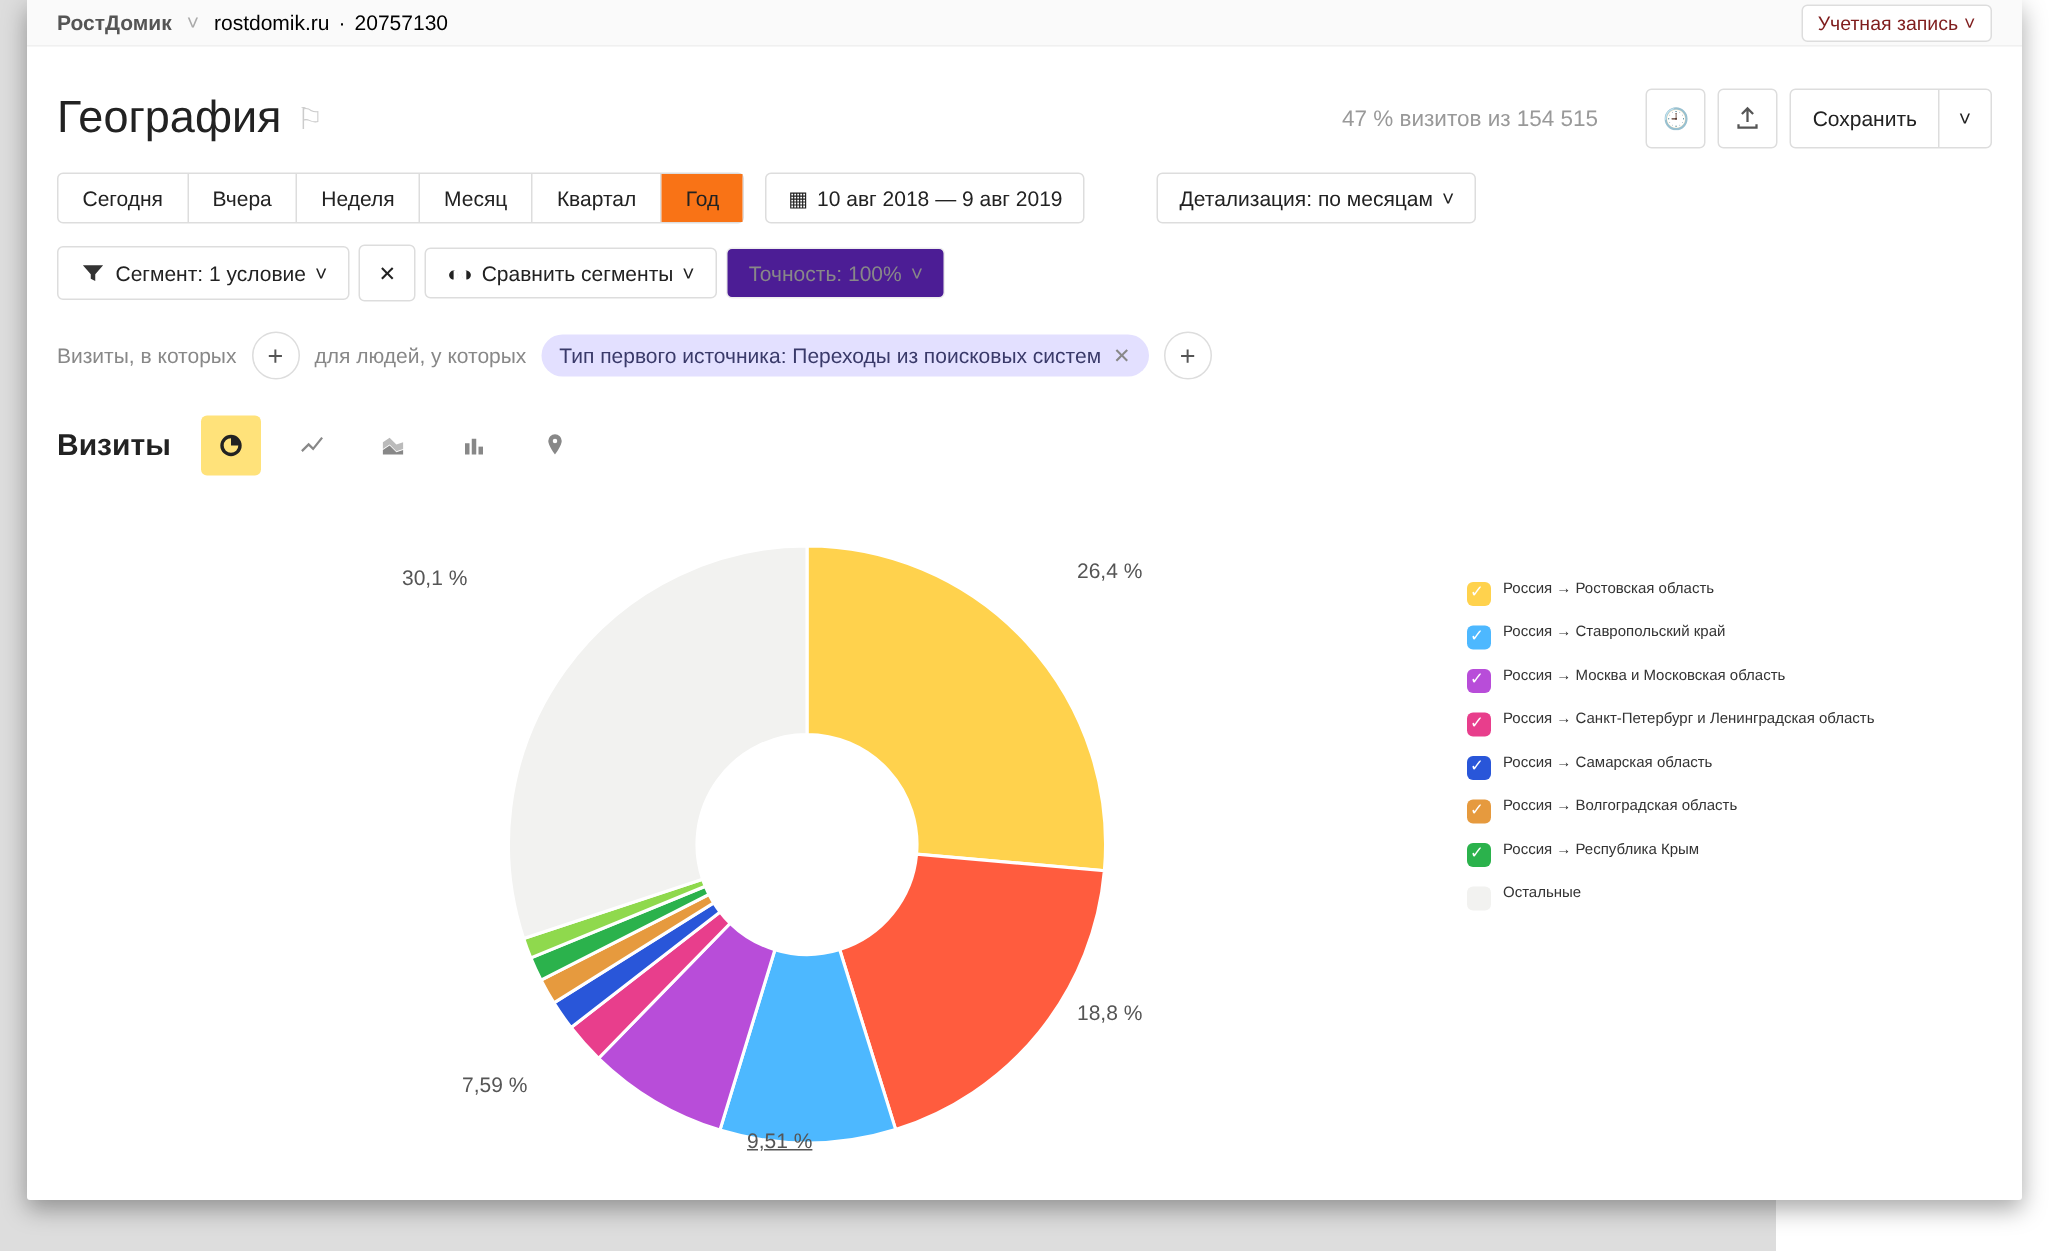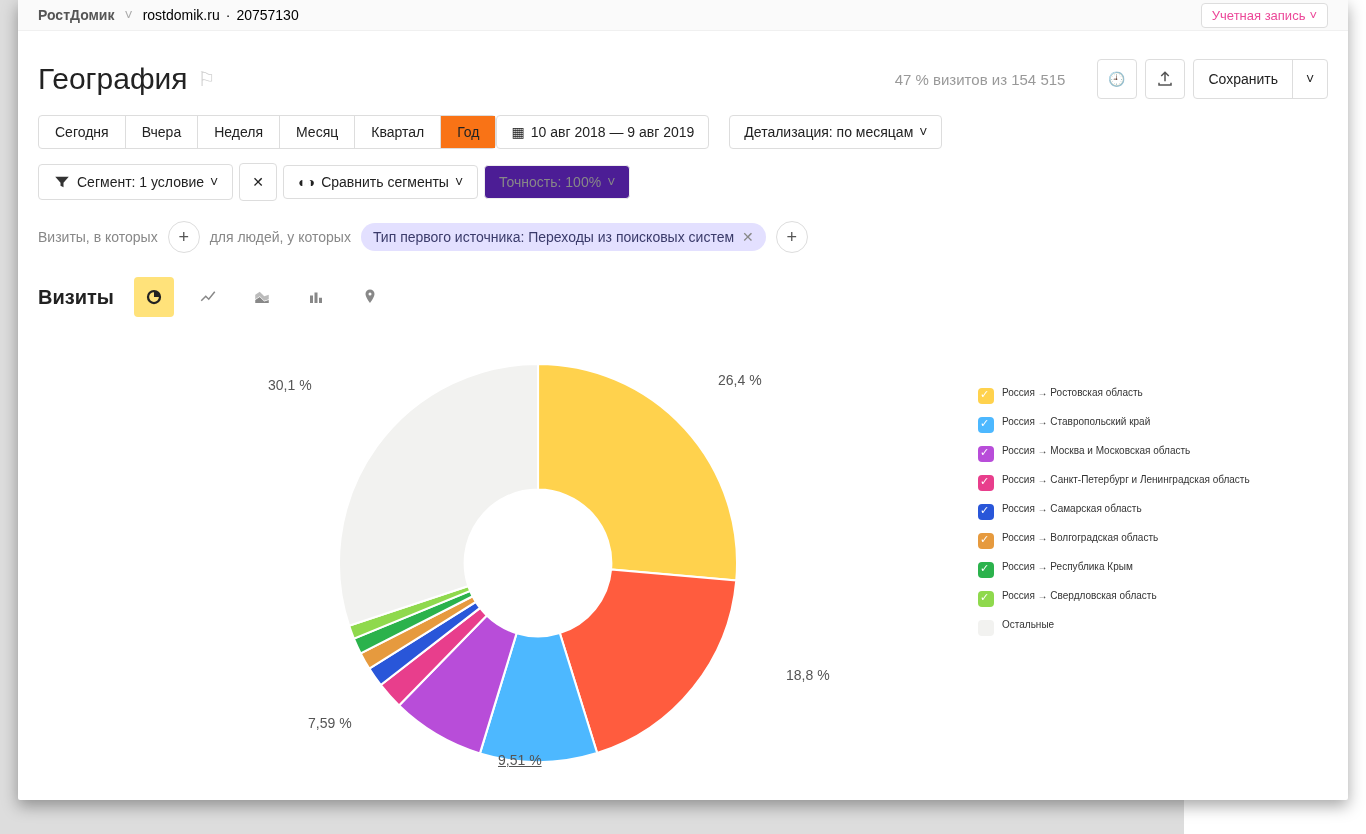--- a/index.html
+++ b/index.html
@@ -3,31 +3,31 @@
 <meta charset="utf-8">
 <style>
 html,body{margin:0;padding:0;background:#fff;font-family:Arial,Helvetica,sans-serif;color:#222;font-size:14px}
 .page{width:1184px;height:834px;position:relative;background:#ddd}
 .panel{position:absolute;left:18px;top:0;width:1330px;height:800px;background:#fff;box-shadow:0 6px 16px rgba(0,0,0,.35);border-radius:2px}
 .topbar{height:30px;color:#aaa;padding:0 20px;display:flex;align-items:center;background:#fafafa;border-bottom:1px solid #f0f0f0}
 .topbar .site{color:#555;font-weight:600;margin-right:10px}
 .topbar .chev{margin-right:10px}
 .topbar .muted{color:#000000}
 .topbar .spacer{flex:1}
-.tb-btn{border:1px solid #ddd;background:#fff;border-radius:4px;padding:4px 10px;font-size:13px;color:#ec4899;display:flex;align-items:center;gap:4px}
+.tb-btn{border:1px solid #ddd;background:#fff;border-radius:4px;padding:4px 10px;font-size:13px;color:#7f1d1d;display:flex;align-items:center;gap:4px}
 .header{display:flex;align-items:center;padding:28px 20px 16px 20px}
 .header h1{font-size:30px;font-weight:400;margin:0 10px 0 0;color:#222}
 .flag{color:#ccc;font-size:20px;cursor:pointer}
 .header .spacer{flex:1}
 .summary{color:#999;font-size:15px;margin-right:32px}
 .sq{width:38px;height:38px;border:1px solid #ddd;border-radius:4px;display:flex;align-items:center;justify-content:center;margin-right:8px;cursor:pointer}
 .save{border:1px solid #ddd;border-radius:4px;height:38px;display:flex;align-items:center}
 .save span{padding:0 14px}
 .save .dd{border-left:1px solid #ddd;width:34px;display:flex;align-items:center;justify-content:center;align-self:stretch}
-.row{display:flex;align-items:center;padding:0 20px 14px 20px;flex-wrap:wrap;gap:0}
+.row{display:flex;align-items:center;padding:0 20px 14px 20px;flex-wrap:wrap;gap:14px}
 .seg{border:1px solid #ddd;border-radius:4px;display:inline-flex}
 .seg .item{padding:8px 16px;border-right:1px solid #ddd;cursor:pointer}
 .seg .item:last-child{border-right:0}
 .seg .item.active{background:#f97316}
 .ctrl{border:1px solid #ddd;border-radius:4px;padding:8px 14px;display:inline-flex;align-items:center;gap:6px;cursor:pointer}
 .ctrl.gray{background:#4c1d95;color:#888;border-color:#eee}
 .row2{display:flex;align-items:center;padding:0 20px 10px 20px;gap:6px}
 .xbox{border:1px solid #ddd;border-radius:4px;width:36px;height:36px;display:flex;align-items:center;justify-content:center;cursor:pointer}
 .condrow{display:flex;align-items:center;padding:10px 20px 18px 20px;gap:10px;color:#888}
 .plus{width:30px;height:30px;border:1px solid #ddd;border-radius:50%;display:flex;align-items:center;justify-content:center;color:#555;font-size:18px;cursor:pointer}
@@ -208,31 +208,27 @@
           </div>
           <div class="lg">
             <div class="sw chk" style="background: rgb(230, 154, 62);"></div>
             <div>Россия → Волгоградская область</div>
           </div>
           <div class="lg">
             <div class="sw chk" style="background: rgb(43, 178, 76);"></div>
             <div>Россия → Республика Крым</div>
           </div>
           <div class="lg">
-            <div class="sw chk" style="background: rgb(143, 217, 77);"></div>
-            <div>Россия → Свердловская область</div>
-          </div>
-          <div class="lg">
             <div class="sw" style="background: rgb(242, 242, 240);"></div>
             <div>Остальные</div>
           </div>
         </div>
   <div id="pct-labels">
           <div class="pct" style="left: 700px; top: 35px;">26,4 %</div>
-          <div class="pct" style="left: 768px; top: 330px;">18,8 %</div>
+          <div class="pct" style="left: 700px; top: 330px;">18,8 %</div>
           <div class="pct" style="left: 480px; top: 415px; text-decoration: underline;">9,51 %</div>
           <div class="pct" style="left: 290px; top: 378px;">7,59 %</div>
           <div class="pct" style="left: 250px; top: 40px;">30,1 %</div>
         </div>
 </div>
 
 </div>
 </div>
 
 </body></html>

